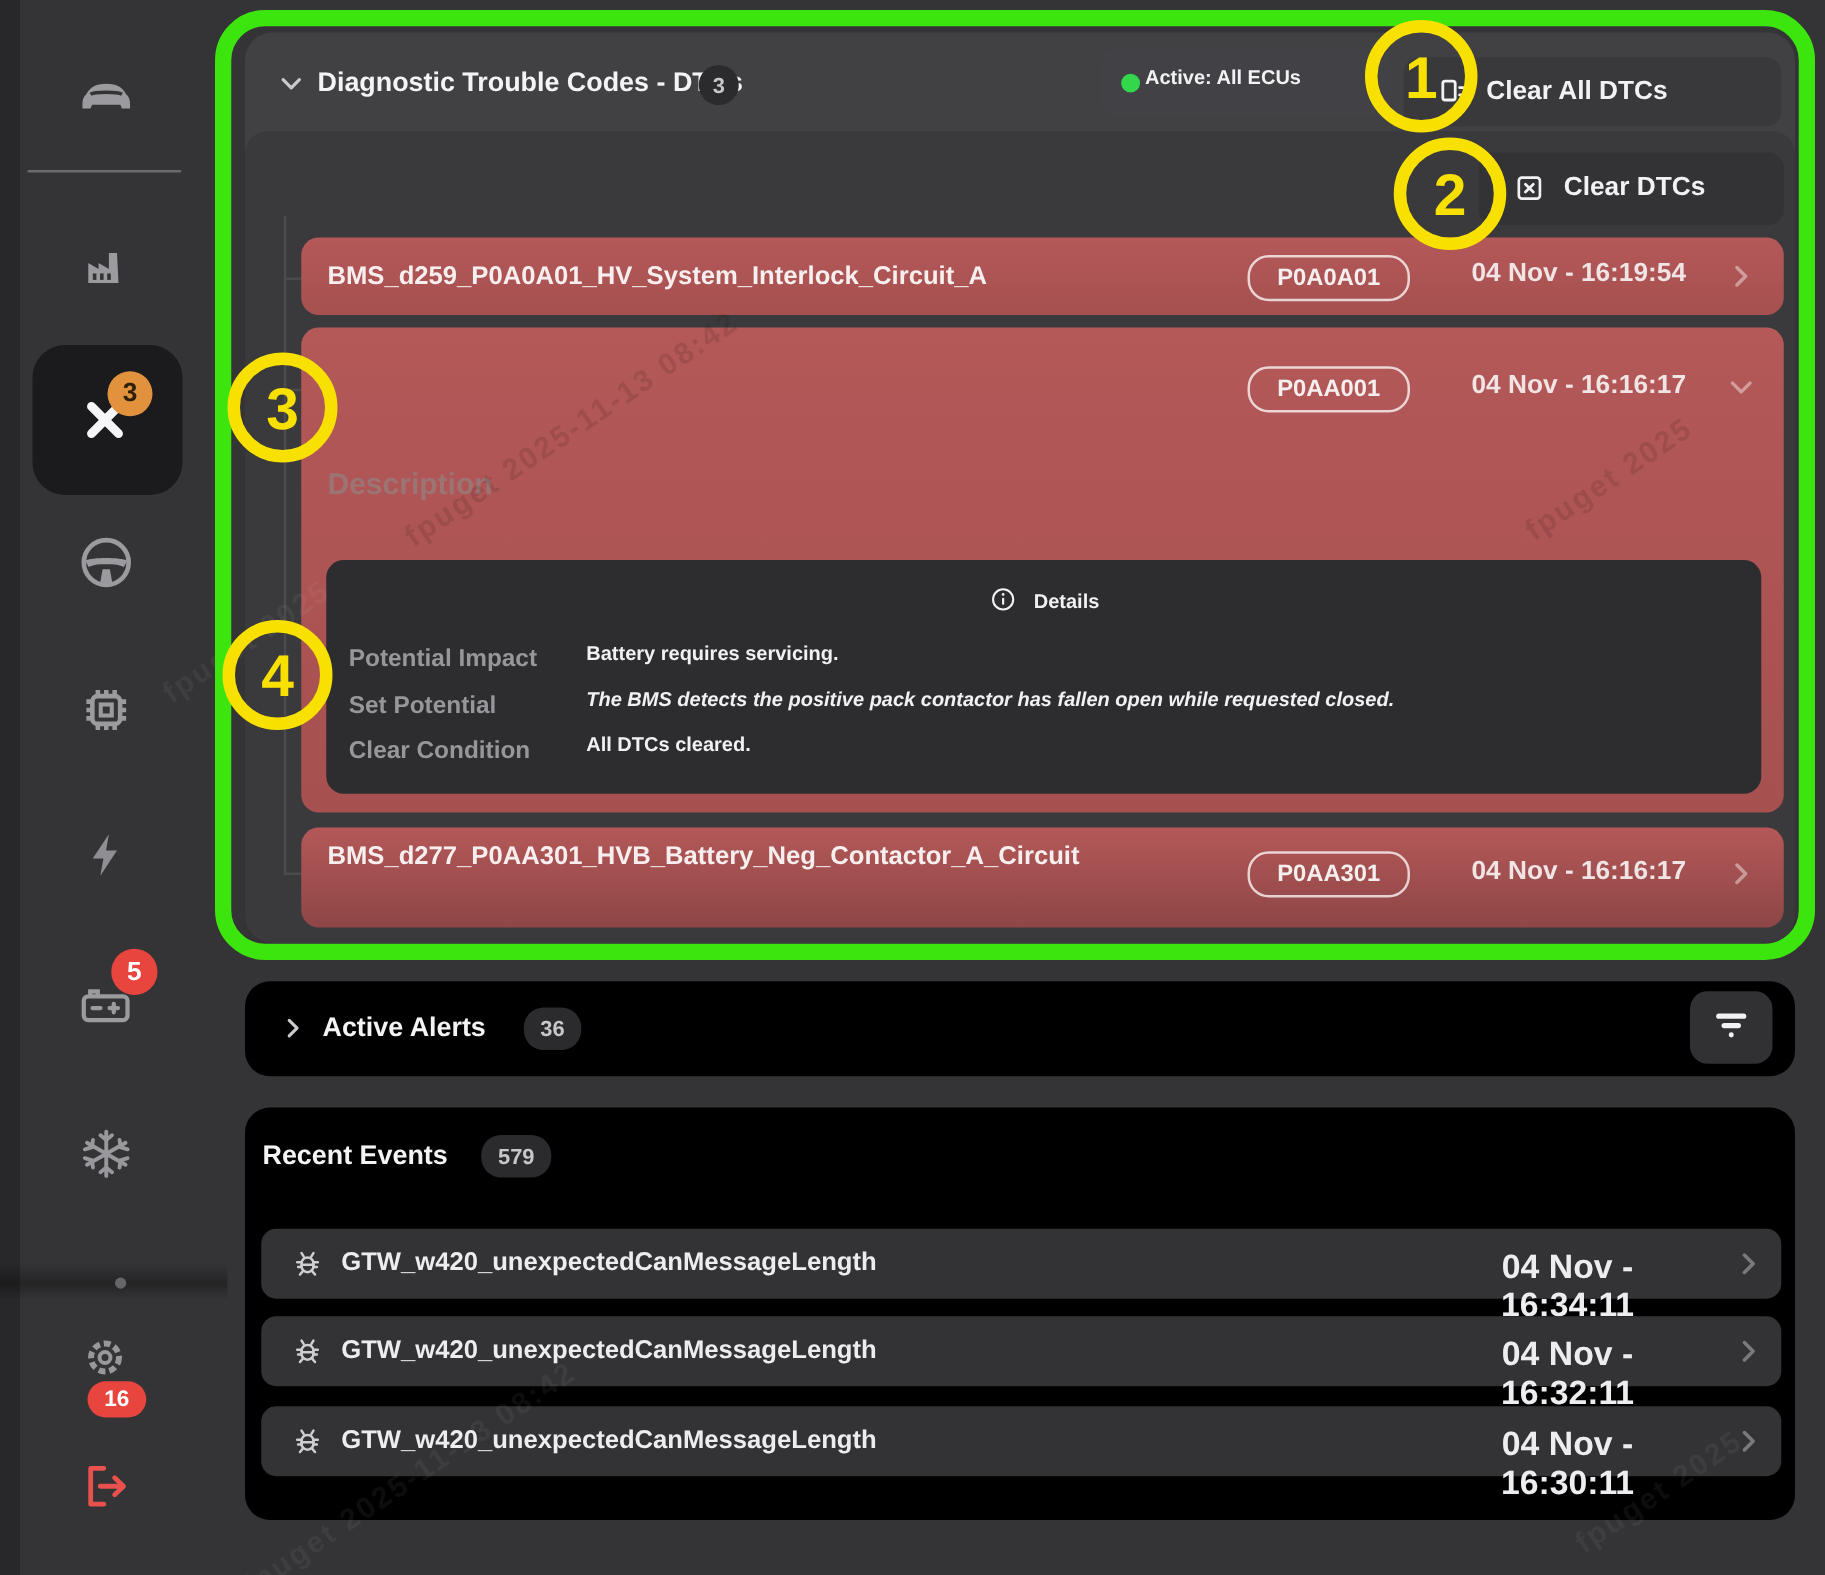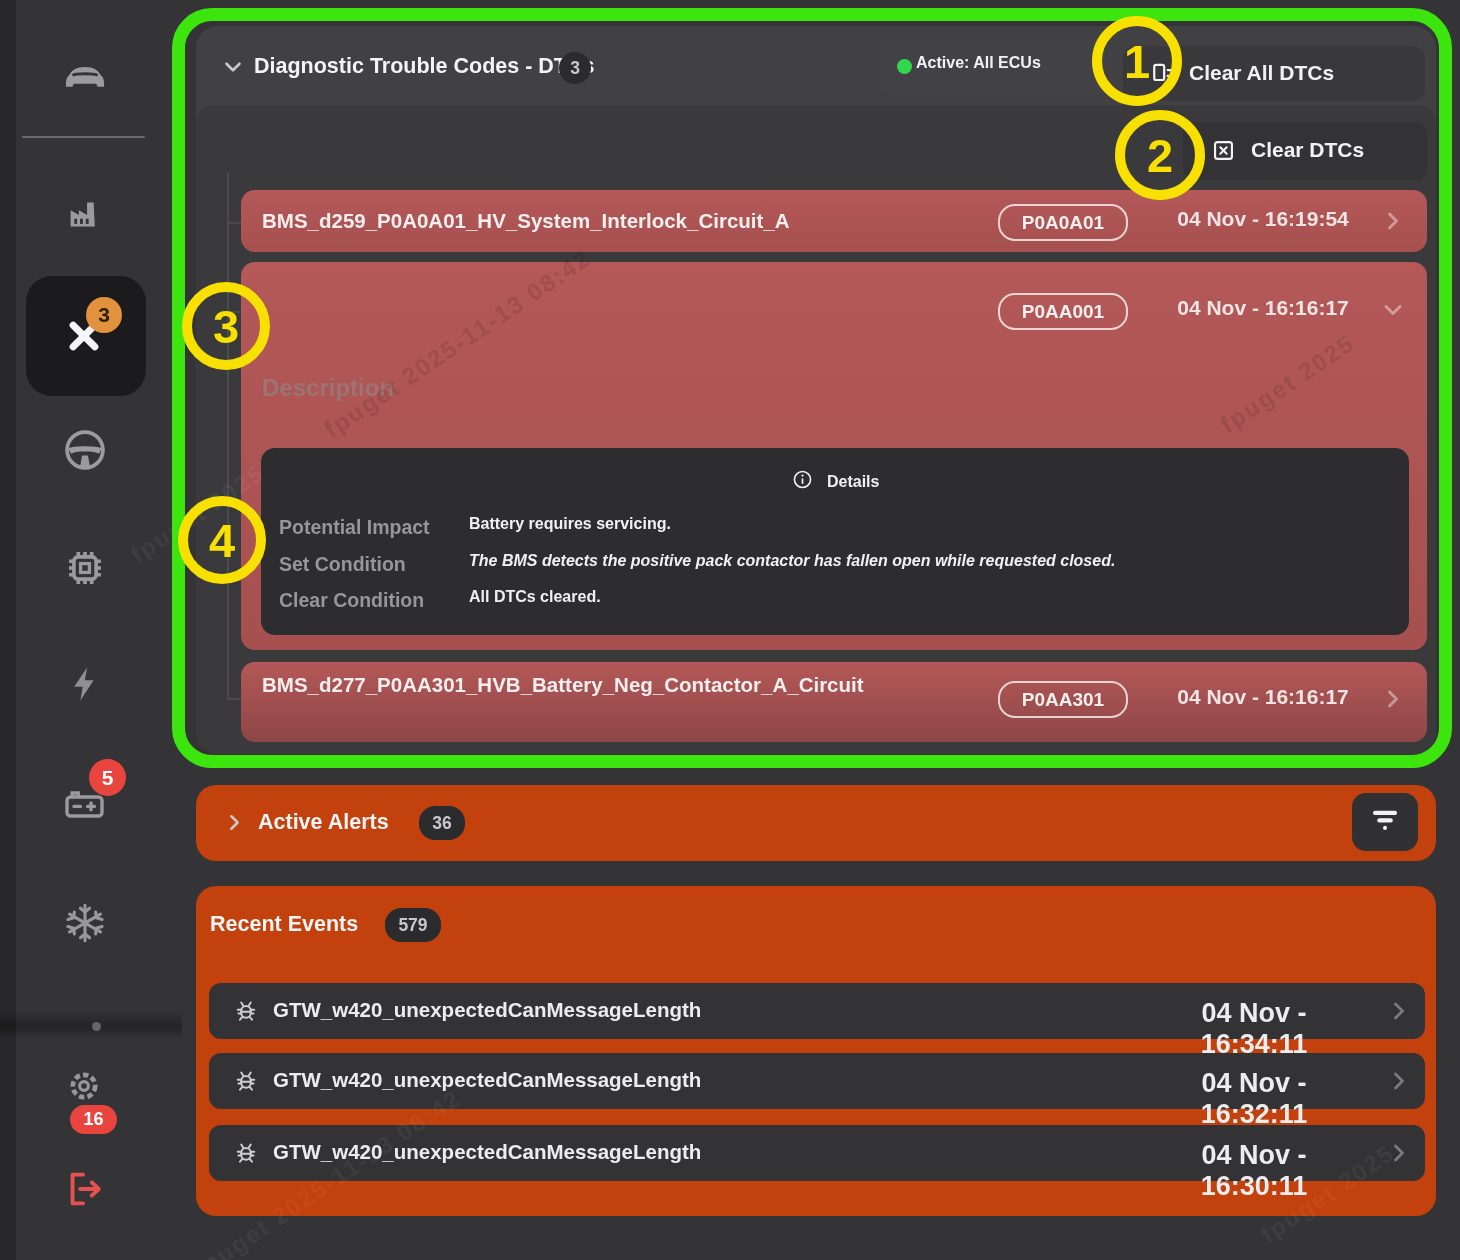--- a/index.html
+++ b/index.html
@@ -15,21 +15,21 @@
   .badge-circ{border-radius:50%;display:flex;align-items:center;justify-content:center;font-weight:700;}
   #diag-badge{left:86px;top:297px;width:36px;height:36px;background:#e2913c;color:#2e2008;font-size:21px;}
   #batt-badge{left:89px;top:759px;width:37px;height:37px;background:#e8453f;color:#fff;font-size:21px;}
   #set-badge{left:70px;top:1105px;width:47px;height:29px;background:#e8453f;color:#fff;font-size:18px;border-radius:15px;
              display:flex;align-items:center;justify-content:center;font-weight:700;}
   #side-shadow{left:0;top:1010px;width:182px;height:30px;
                background:linear-gradient(to bottom,rgba(0,0,0,0),rgba(0,0,0,.30) 55%,rgba(0,0,0,0));}
   #hidden-dot{left:92px;top:1022px;width:9px;height:9px;border-radius:50%;background:#77777b;opacity:.8;}
 
   
-  .panel{background:#c2410c;border-radius:20px;}
+  .panel{background:#000000;border-radius:20px;}
   #dtc-panel{left:196px;top:26px;width:1240px;height:728px;background:#414143;border-radius:22px;}
   #dtc-body{left:0;top:79px;width:1240px;height:649px;background:#3a3a3c;border-radius:18px 18px 22px 22px;}
   .pill-btn{background:#39393c;border-radius:12px;display:flex;align-items:center;}
   .btn-label{color:#f2f2f4;font-weight:700;font-size:21px;}
   #active-pill{left:684px;top:13px;width:232px;height:55px;background:#424246;border-radius:12px;}
   .count-badge{background:#2b2b2d;color:#c7c7cc;font-weight:700;font-size:17.5px;border-radius:16px;
                display:flex;align-items:center;justify-content:center;}
   #bms-pill{left:12px;top:99px;width:167px;height:50px;background:#2e2e30;border-radius:12px;display:flex;align-items:center;}
   .dot{width:15px;height:15px;border-radius:50%;background:#32d74b;}
 
@@ -266,21 +266,21 @@
             <svg width="23" height="23" viewBox="0 0 24 24">
                 <circle cx="12" cy="12" r="8.4" stroke="#f2f2f4" stroke-width="1.7" fill="none"></circle>
                 <rect x="11.1" y="10.6" width="1.8" height="6" rx=".9" fill="#f2f2f4"></rect>
                 <circle cx="12" cy="7.9" r="1.15" fill="#f2f2f4"></circle>
               </svg>
           </span>
           <span class="det-value" style="vertical-align:middle;">Details</span>
         </div>
         <div class="abs det-label" style="left:18px;top:68px;">Potential Impact</div>
         <div class="abs det-value" style="left:208px;top:67px;">Battery requires servicing.</div>
-        <div class="abs det-label" style="left:18px;top:105px;">Set Condition</div>
+        <div class="abs det-label" style="left:18px;top:105px;">Set Potential</div>
         <div class="abs det-value" style="left:208px;top:104px;font-style:italic;">The BMS detects the positive pack contactor has fallen open while requested closed.</div>
         <div class="abs det-label" style="left:18px;top:141px;">Clear Condition</div>
         <div class="abs det-value" style="left:208px;top:140px;">All DTCs cleared.</div>
       </div>
     </div>
 
     <div class="abs dtc-row" style="left:45px;top:636px;width:1186px;height:80px;background:linear-gradient(#b45858,#8e4646);">
       <div class="abs dtc-title" style="left:21px;top:8px;">BMS_d277_P0AA301_HVB_Battery_Neg_Contactor_A_Circuit</div>
       <div class="abs code-badge" style="left:757px;top:19px;width:126px;height:33px;">P0AA301</div>
       <div class="abs row-time" style="left:922px;top:23px;">04 Nov - 16:16:17</div>

